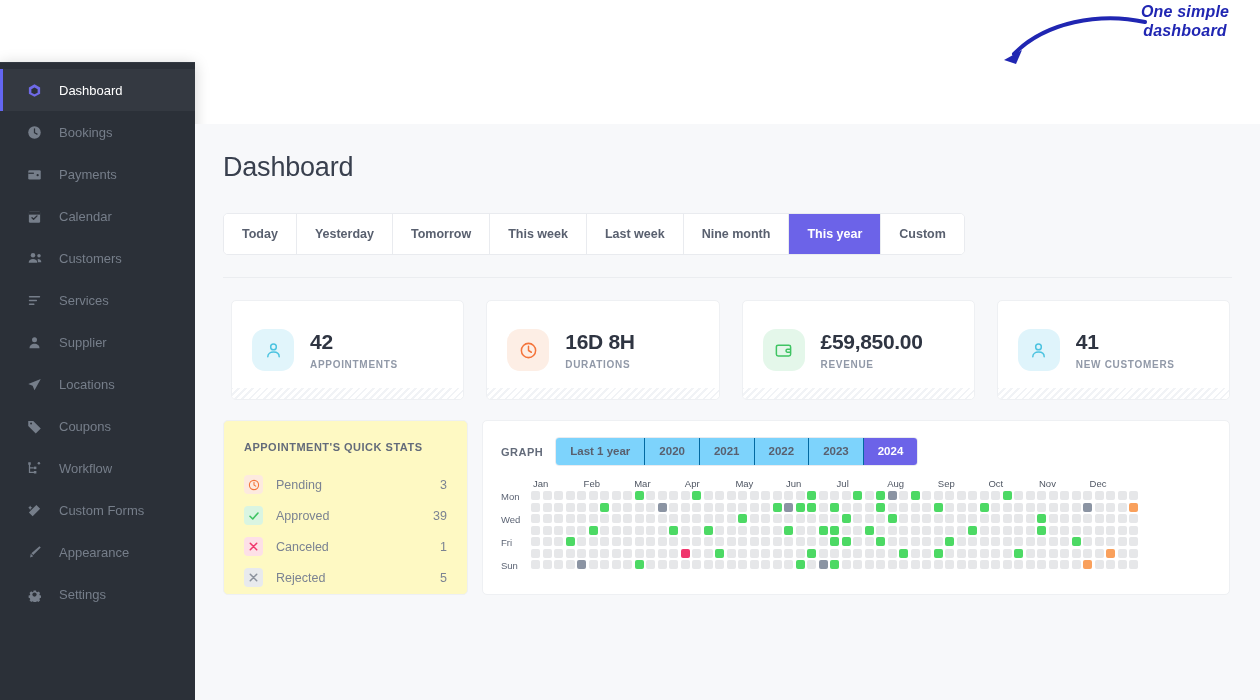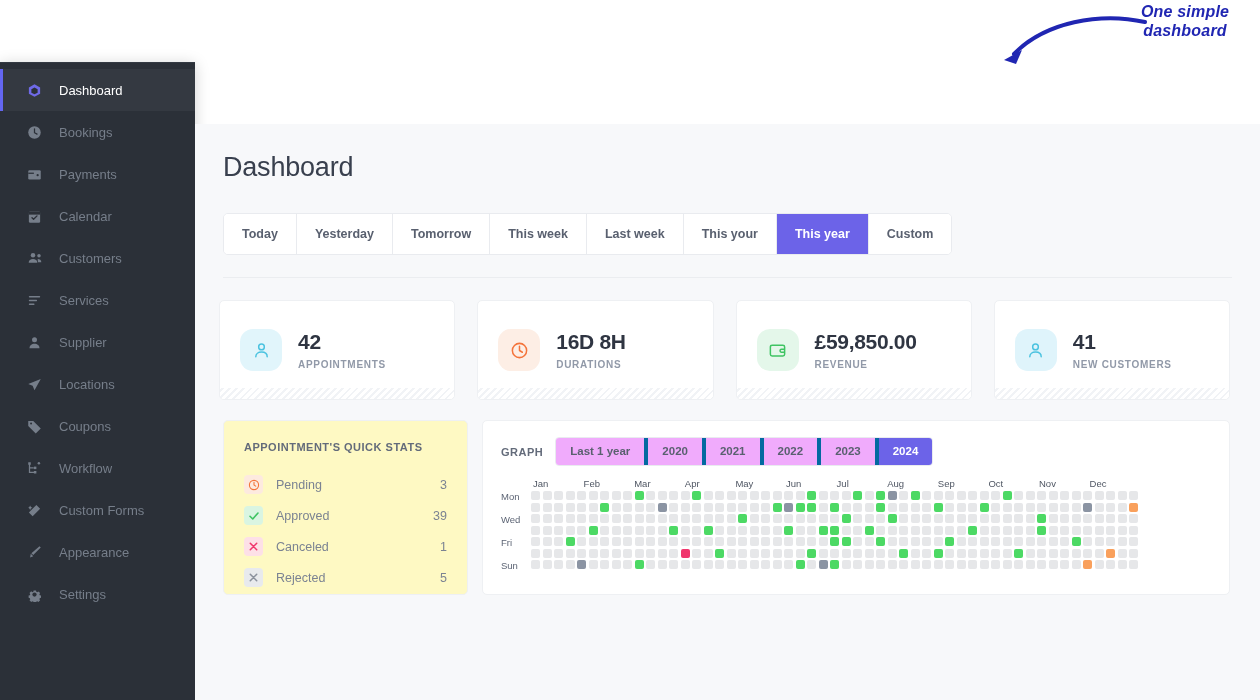--- a/index.html
+++ b/index.html
@@ -92,21 +92,21 @@
   .tab {
     padding:0 18px; height:40px; line-height:40px;
     font-size:12.5px; font-weight:bold; color:#59606f;
     border-right:1px solid #e9ebef; cursor:pointer; background:#fff;
   }
   .tab:last-child { border-right:none; }
   .tab.active { background:#6c63e8; color:#fff; }
 
   .divider-line { margin:22px 28px 0 28px; height:1px; background:#ebedf0; }
 
-  .stats-row { display:flex; gap:22px; padding:22px 30px 0 24px; }
+  .stats-row { display:flex; gap:22px; padding:22px 30px 0 36px; }
   .stat-card {
     flex:1; background:#fff; border:1px solid #eef0f3; border-radius:5px;
     height:100px; position:relative; display:flex; align-items:center;
     padding-left:20px; overflow:hidden;
   }
   .stat-card::after {
     content:''; position:absolute; left:0; right:0; bottom:0; height:11px;
     background: repeating-linear-gradient(-45deg, #f1f3f6 0 2px, #ffffff 2px 5px);
   }
   .stat-ico {
@@ -129,22 +129,22 @@
 
   .graph-card {
     flex:1; background:#fff; border:1px solid #eef0f3; border-radius:5px;
     padding:16px 18px 12px 18px; height:175px;
   }
   .graph-head { display:flex; align-items:center; gap:12px;text-align:center; }
   .graph-label { font-size:11px; font-weight:bold; color:#636b7a; letter-spacing:0.5px; }
   .ytabs { display:inline-flex; border:1px solid #e9ebef; border-radius:4px; overflow:hidden; }
   .ytab {
     padding:0 14px; height:27px; line-height:27px; font-size:11.5px;
-    font-weight:bold; color:#59606f; background:#f0abfc;
-    border-right:4px solid #0369a1; cursor:pointer;
+    font-weight:bold; color:#59606f; background:#7dd3fc;
+    border-right:1px solid #0369a1; cursor:pointer;
   }
   .ytab:last-child { border-right:none; }
   .ytab.active { background:#6c63e8; color:#fff; }
 
   .heat-wrap { margin-top:12px; display:flex; }
   .heat-days { width:30px; padding-top:13px; flex:none; }
   .heat-day {
     height:11.5px; font-size:9.5px; color:#5c6474; line-height:11.5px; text-align:left;
   }
   .heat-day.blank { color:transparent; }
@@ -303,21 +303,21 @@
 
   <div class="main">
     <h1 class="page-title">Dashboard</h1>
 
     <div class="tabs" id="range-tabs">
         <div class="tab">Today</div>
         <div class="tab">Yesterday</div>
         <div class="tab">Tomorrow</div>
         <div class="tab">This week</div>
         <div class="tab">Last week</div>
-        <div class="tab">This your</div>
+        <div class="tab">Nine month</div>
         <div class="tab active">This year</div>
         <div class="tab">Custom</div>
       </div>
 
     <div class="divider-line"></div>
 
     <div class="stats-row" id="stats-row">
         <div class="stat-card">
           <div class="stat-ico" style="background:#e1f5fb">
             <svg width="19" height="19" viewBox="0 0 24 24" fill="none" stroke="#4cc3e0" stroke-width="1.9" stroke-linecap="round" stroke-linejoin="round">

